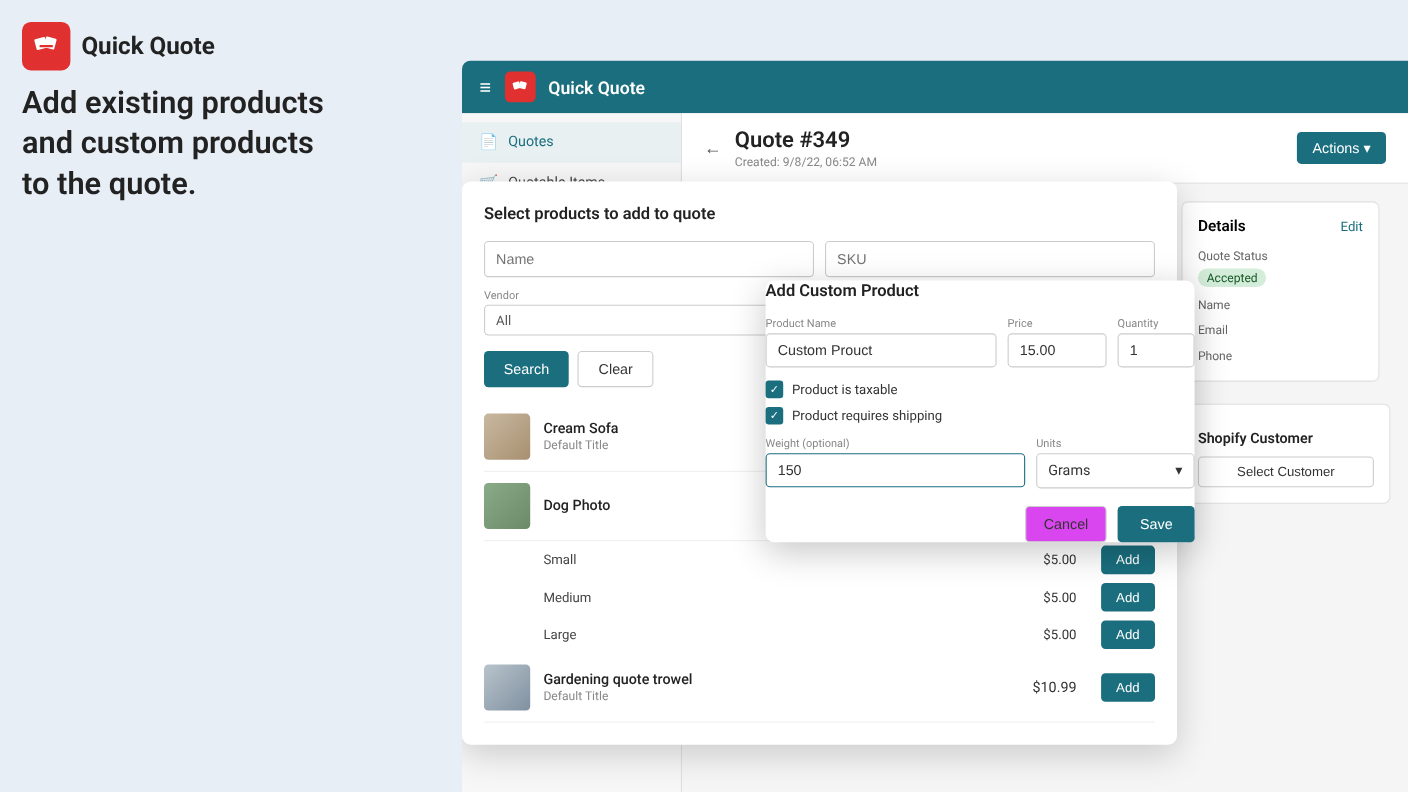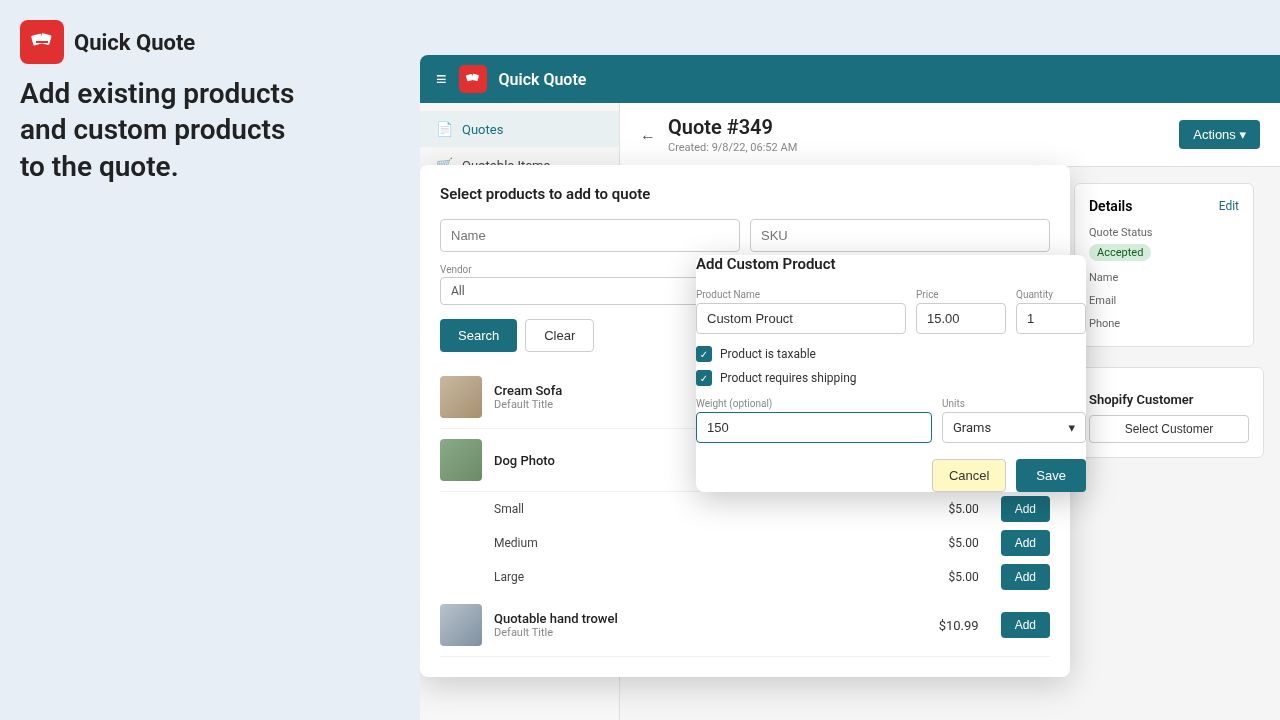--- a/index.html
+++ b/index.html
@@ -483,21 +483,21 @@
       display: flex;
       align-items: center;
       justify-content: space-between;
     }
     .dialog-footer {
       display: flex;
       justify-content: flex-end;
       gap: 10px;
     }
     .btn-cancel {
-      background: #fef9c3;
+      background: #d946ef;
       color: #333;
       border: 1px solid #ccc;
       padding: 8px 16px;
       border-radius: 4px;
       font-size: 13px;
       cursor: pointer;
     }
     .btn-save {
       background: #1a6e7e;
       color: white;
@@ -694,21 +694,21 @@
     </div>
     <div class="variant-row">
       <span class="variant-name">Large</span>
       <span class="variant-price">$5.00</span>
       <button class="btn-add">Add</button>
     </div>
 
     <div class="product-list-item">
       <div class="product-thumb thumb-trowel"></div>
       <div class="product-info">
-        <div class="product-list-name">Quotable hand trowel</div>
+        <div class="product-list-name">Gardening quote trowel</div>
         <div class="product-list-variant">Default Title</div>
       </div>
       <span class="product-list-price">$10.99</span>
       <button class="btn-add">Add</button>
     </div>
   </div>
 
   <div class="dialog-custom-product">
     <div class="custom-dialog-title">Add Custom Product</div>
     <div class="form-row">

